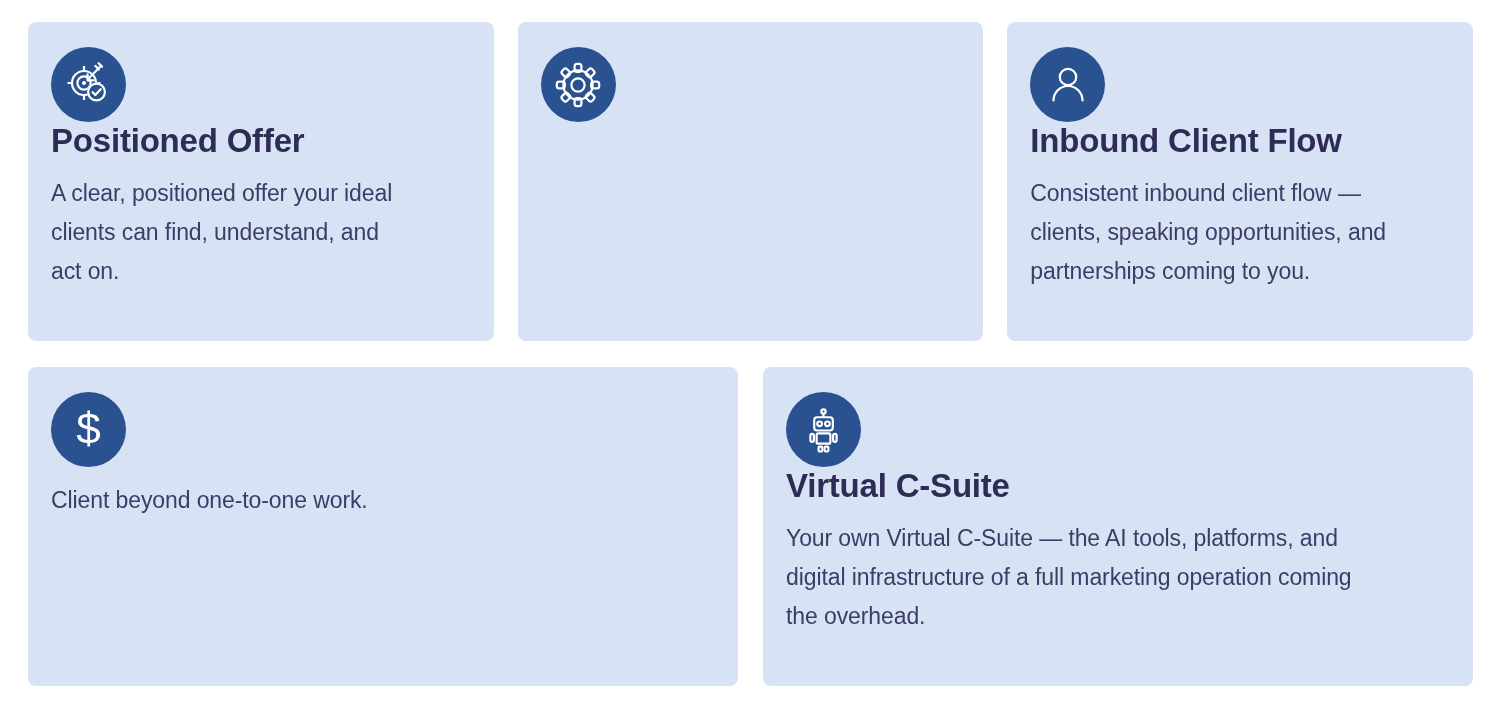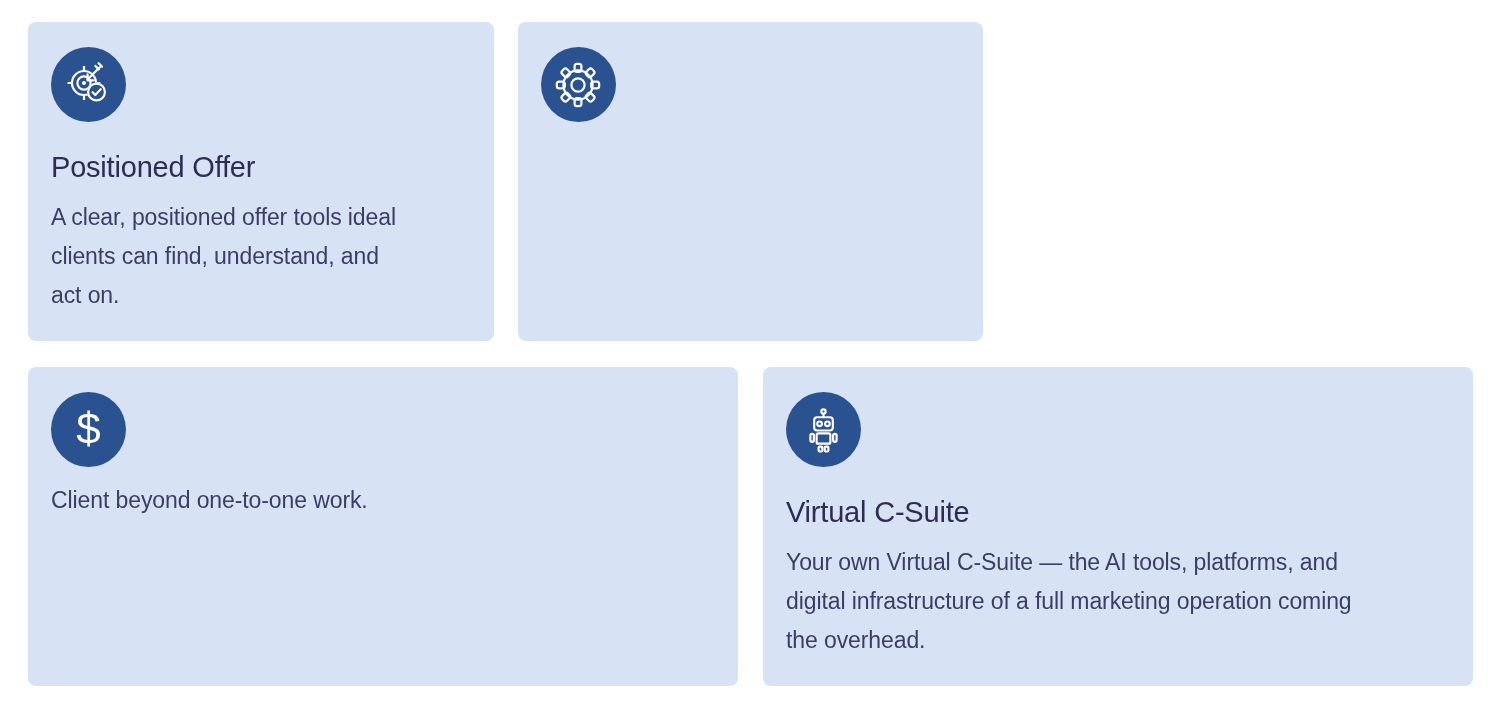--- a/index.html
+++ b/index.html
@@ -36,23 +36,22 @@
     overflow:hidden;
   }
   .icon-circle{
     width:75px;height:75px;
     border-radius:50%;
     background:var(--icon-circle-bg);
     display:flex;align-items:center;justify-content:center;
   }
   .icon-circle svg{display:block;}
   .card-title{
-    margin-top:29px;
-    font-size:29px;
-    font-weight:400;
+    font-size:33px;
+    font-weight:700;
     letter-spacing:-0.2px;
     color:var(--title-color);
   }
   .card-desc{
     margin-top:14px;
     font-size:23px;
     line-height:39px;
     letter-spacing:-0.1px;
     color:var(--body-color);
     white-space:pre-line;
@@ -91,21 +90,21 @@
           </g>
           <circle class="ico-fill" cx="19" cy="22" r="2"></circle>
           <circle class="badge-fill" cx="31.5" cy="31" r="9.4"></circle>
           <g class="ico" stroke-width="2">
             <circle cx="31.5" cy="31" r="8.4"></circle>
             <path d="M27.6,31.2 l2.7,2.8 l5.4,-5.8" stroke-linecap="round" stroke-linejoin="round"></path>
           </g>
         </svg>
       </div>
       <div class="card-title">Positioned Offer</div>
-      <div class="card-desc">A clear, positioned offer tools ideal
+      <div class="card-desc">A clear, positioned offer your ideal
 clients can find, understand, and
 act on.</div>
     </div>
 
     <div class="card">
       <div class="icon-circle">
         <svg width="48" height="48" viewBox="0 0 48 48">
           <g class="ico">
             <circle cx="24" cy="24" r="14.6"></circle>
             <circle cx="24" cy="24" r="6.6"></circle>
@@ -115,20 +114,34 @@
             <rect x="20.6" y="2.8" width="6.8" height="8" rx="2.4" transform="rotate(135 24 24)"></rect>
             <rect x="20.6" y="2.8" width="6.8" height="8" rx="2.4" transform="rotate(180 24 24)"></rect>
             <rect x="20.6" y="2.8" width="6.8" height="8" rx="2.4" transform="rotate(225 24 24)"></rect>
             <rect x="20.6" y="2.8" width="6.8" height="8" rx="2.4" transform="rotate(270 24 24)"></rect>
             <rect x="20.6" y="2.8" width="6.8" height="8" rx="2.4" transform="rotate(315 24 24)"></rect>
           </g>
         </svg>
       </div>
     </div>
 
+    <div class="card">
+      <div class="icon-circle">
+        <svg width="48" height="48" viewBox="0 0 48 48">
+          <g class="ico" stroke-width="2.4">
+            <circle cx="24" cy="16" r="8.2"></circle>
+            <path d="M9.5,39.5 a14.5,14.5 0 0 1 29,0" stroke-linecap="round"></path>
+          </g>
+        </svg>
+      </div>
+      <div class="card-title">Inbound Client Flow</div>
+      <div class="card-desc">Consistent inbound client flow —
+clients, speaking opportunities, and
+partnerships coming to you.</div>
+    </div>
 
   </div>
 
   <div class="cards-row row-2">
 
     <div class="card">
       <div class="icon-circle">
         <span class="dollar-glyph">$</span>
       </div>
       <div class="card-desc">Client beyond one-to-one work.</div>

